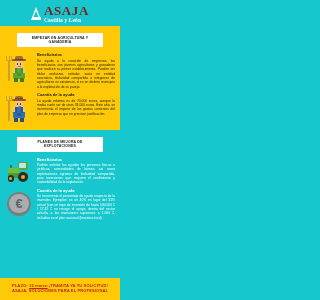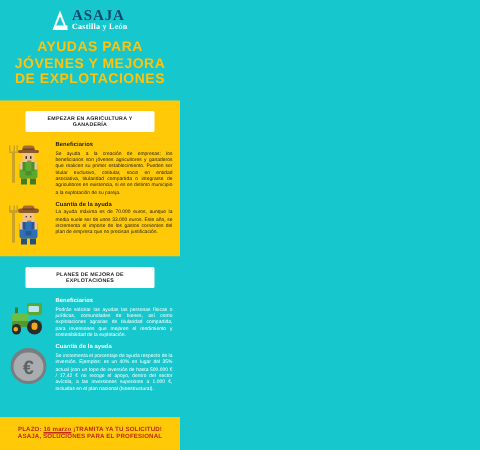--- a/index.html
+++ b/index.html
@@ -20,22 +20,22 @@
     border-bottom:13px solid #ffffff;
   }
   .logo-mark .cut{
     position:absolute;left:2.4px;top:4px;width:0;height:0;
     border-left:3px solid transparent;border-right:3px solid transparent;
     border-bottom:7px solid #16c8cd;
   }
   .logo-mark .base{position:absolute;left:1px;bottom:0;width:9px;height:3px;background:#ffffff;}
   .logo-text{display:flex;flex-direction:column;align-items:flex-start;line-height:1;}
   .logo-name{
-    font-family:"Liberation Serif",serif;font-weight:bold;color:#0c4a6e;
-    font-size:10px;letter-spacing:.6px;
+    font-family:"Liberation Serif",serif;font-weight:bold;color:#7f1d1d;
+    font-size:13px;letter-spacing:.6px;
   }
   .logo-sub{
     font-family:"Liberation Serif",serif;font-weight:bold;color:#fff;
     font-size:5.4px;letter-spacing:.15px;margin-top:.5px;
   }
 
   .title{
     color:#ffc30b;font-weight:bold;text-align:center;
     font-size:9.3px;line-height:10.6px;letter-spacing:.35px;
     padding:4px 6px 5px 6px;
@@ -146,21 +146,20 @@
       <span class="logo-mark">
         <span class="tri"></span>
           <span class="cut"></span>
           <span class="base"></span>
       </span>
       <span class="logo-text">
         <span class="logo-name">ASAJA</span>
         <span class="logo-sub">Castilla y León</span>
       </span>
     </div>
-    <div class="title">AYUDAS PARA JÓVENES Y MEJORA DE EXPLOTACIONES</div>
   </div>
 
   <div class="sec-yellow">
     <div class="pill-wrap pill-pad-y">
       <div class="pill on-yellow">EMPEZAR EN AGRICULTURA Y GANADERÍA</div>
     </div>
 
     <div class="block">
       <div class="art">
         <div class="farmer">

